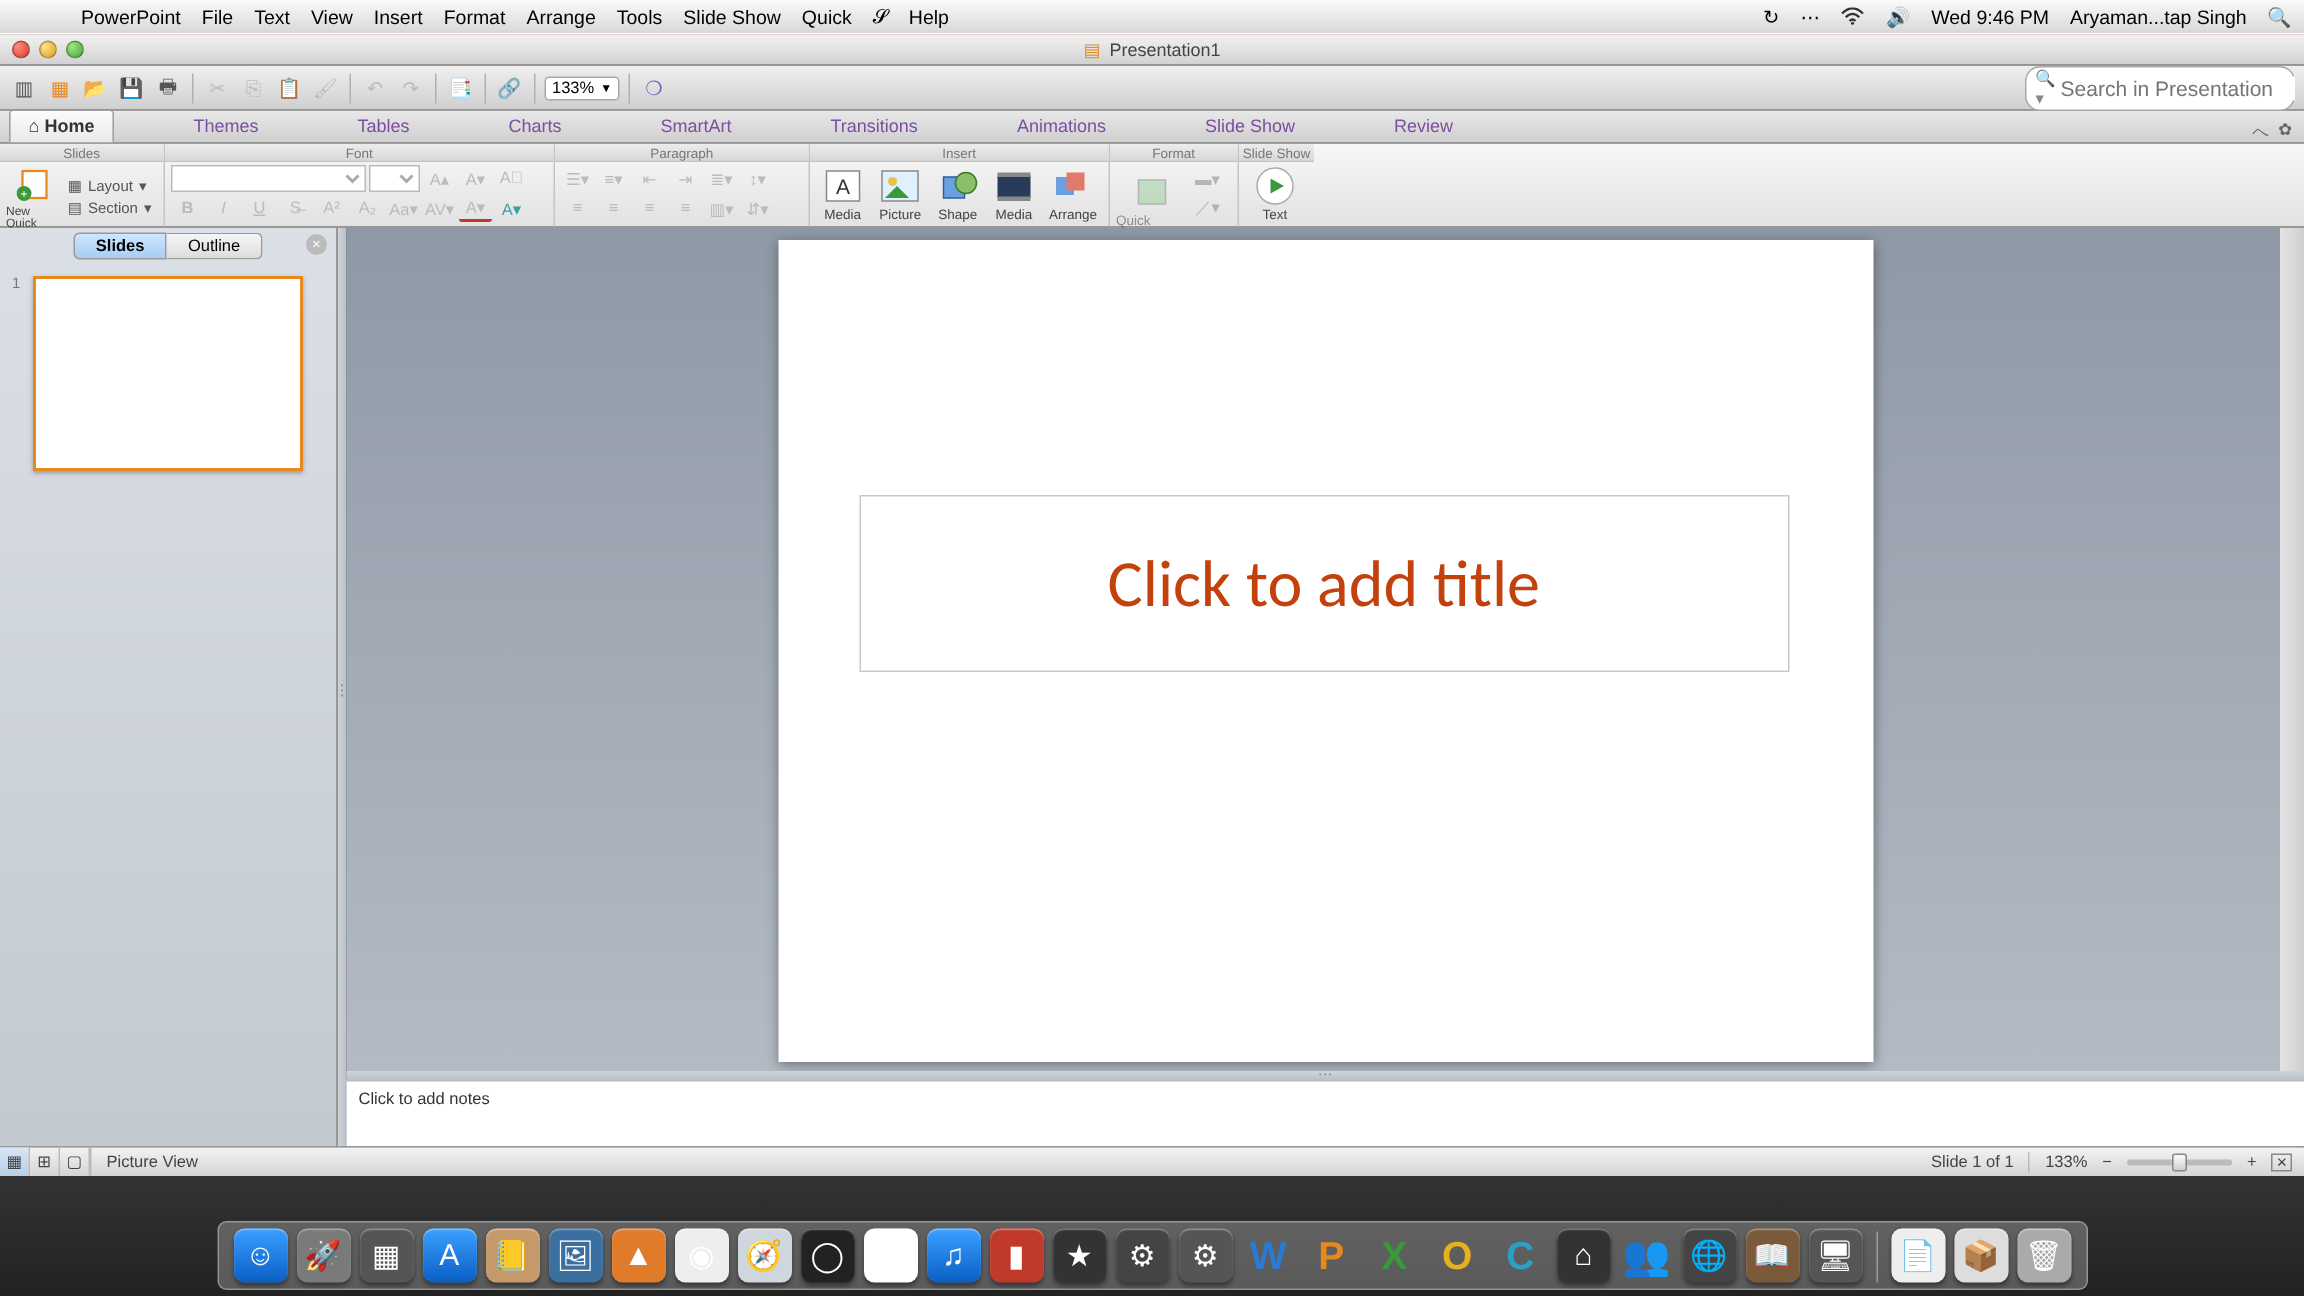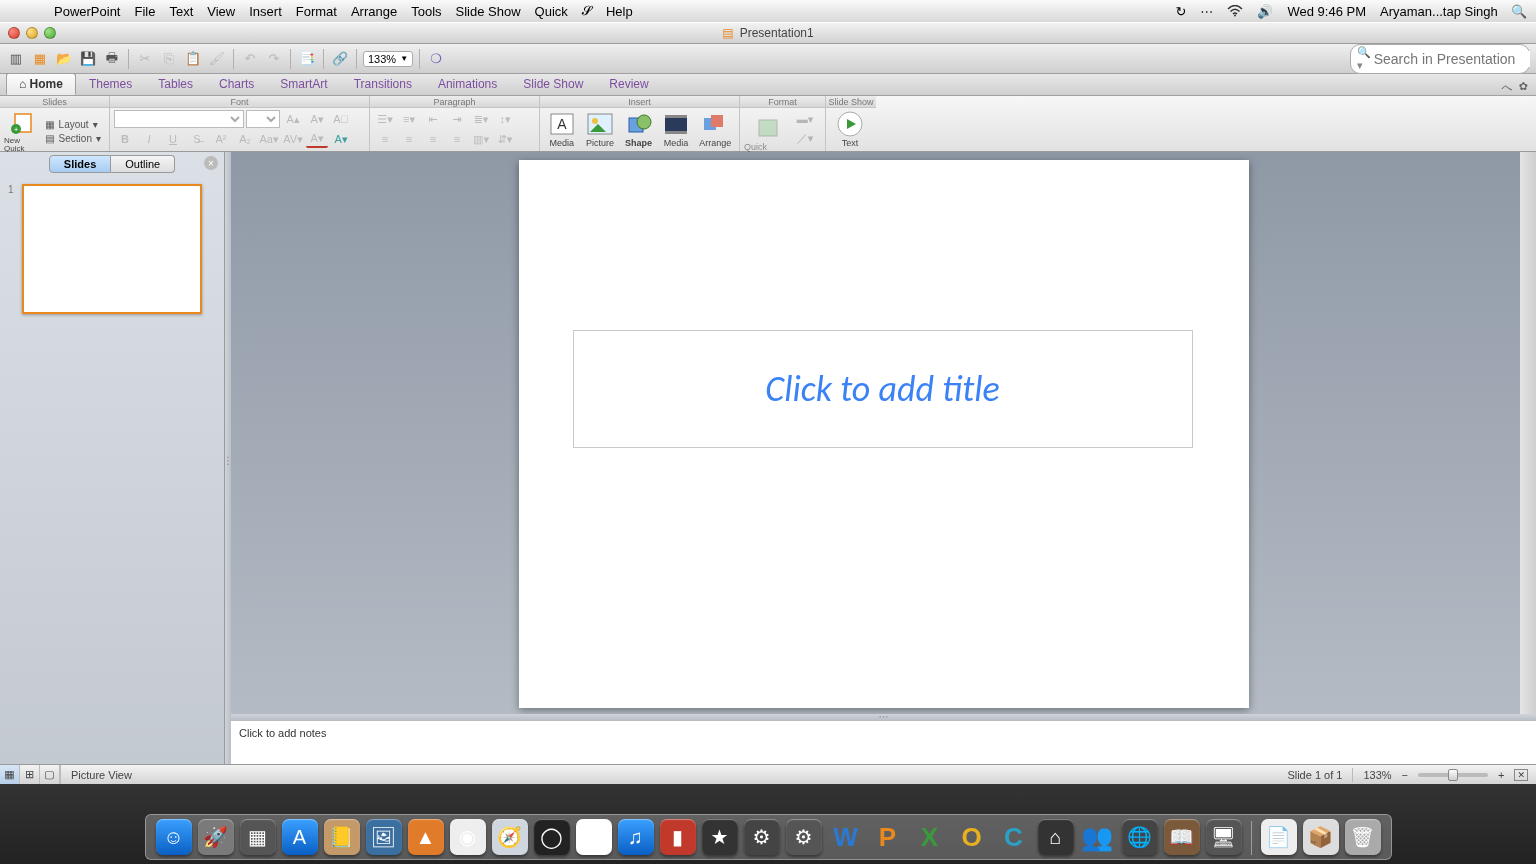--- a/index.html
+++ b/index.html
@@ -24,21 +24,21 @@
 .qat { height: 30px; background: linear-gradient(#efefef,#cfcfcf); display:flex; align-items:center; padding:0 6px; gap:4px; border-bottom:1px solid #a0a0a0; justify-content:space-between;}
 .qat-left{display:flex;align-items:center;gap:4px;}
 .qat .ic { width:20px; height:20px; display:flex; align-items:center; justify-content:center; font-size:13px; color:#555; border-radius:3px;}
 .qat .sep{width:1px;height:20px;background:#b0b0b0;margin:0 2px;}
 .zoom{font-size:11px;background:#fff;border:1px solid #aaa;padding:1px 4px;border-radius:3px;display:flex;align-items:center;gap:4px;}
 .search-box{display:flex;align-items:center;background:#fff;border:1px solid #aaa;border-radius:10px;padding:1px 6px;font-size:11px;width:180px;}
 .search-box input{border:none;outline:none;font-size:14px;flex:1;}
 
 
 .ribbon-tabs{height:22px;background:linear-gradient(#e8e8e8,#cfcfcf);display:flex;align-items:flex-end;font-size:12px;color:#7d4ea0;padding-left:6px;border-bottom:1px solid #a0a0a0;justify-content:space-between;}
-.ribbon-tabs-inner{display:flex;align-items:flex-end;}
+.ribbon-tabs-inner{display:flex;align-items:flex-end;gap:40px;}
 .rt{padding:3px 12px;cursor:default;border:1px solid transparent;}
 .rt.active{background:linear-gradient(#fcfcfc,#eaeaea);border:1px solid #a0a0a0;border-bottom-color:#eaeaea;border-radius:3px 3px 0 0;color:#333;font-weight:bold;}
 .rt.home::before{content:"⌂ ";}
 .ribbon-right{display:flex;gap:6px;padding-right:8px;font-size:11px;color:#666;}
 
 
 .ribbon{height:56px;background:linear-gradient(#f7f7f7,#e2e2e2);display:flex;border-bottom:1px solid #9a9a9a;font-size:10px;color:#555;}
 .rgroup{display:flex;flex-direction:column;border-right:1px solid #c4c4c4;}
 .rgroup-title{height:12px;background:linear-gradient(#ececec,#d8d8d8);text-align:center;font-size:9px;color:#777;line-height:12px;border-bottom:1px solid #c4c4c4;}
 .rgroup-body{flex:1;display:flex;align-items:center;padding:2px 4px;gap:2px;}
@@ -62,21 +62,21 @@
 .thumb-wrap{display:flex;gap:4px;}
 .thumb-num{font-size:10px;color:#777;width:10px;}
 .thumb{width:180px;height:130px;background:#fff;border:2px solid #e8891e;box-shadow:0 1px 3px rgba(0,0,0,.3);}
 
 .split{width:6px;background:linear-gradient(to right,#d0d4da,#bac0c8);display:flex;align-items:center;justify-content:center;cursor:col-resize;}
 .split::before{content:"⋮";color:#888;font-size:10px;}
 
 .canvas-scroll{flex:1;background:linear-gradient(#8f99a6,#b7bec7);position:relative;overflow:hidden;}
 .canvas-inner{position:absolute;inset:0;display:flex;align-items:flex-start;justify-content:center;padding-top:8px;}
 .slide{width:730px;height:548px;background:#fff;box-shadow:0 2px 8px rgba(0,0,0,.4);position:relative;}
-.ph-title{position:absolute;left:54px;top:170px;width:620px;height:118px;border:1px solid #c9c9c9;display:flex;align-items:center;justify-content:center;font-size:36px;color:#3b82f6;font-family:Calibri,Arial,sans-serif;font-style:italic;}
+.ph-title{position:absolute;left:54px;top:170px;width:620px;height:118px;border:1px solid #c9c9c9;display:flex;align-items:center;justify-content:center;font-size:44px;color:#c2410c;font-family:Calibri,Arial,sans-serif;}
 .ph-sub{position:absolute;left:110px;top:310px;width:510px;height:140px;border:1px solid #c9c9c9;display:flex;align-items:flex-start;justify-content:center;font-size:26px;color:#888;padding-top:14px;font-family:Calibri,Arial,sans-serif;}
 .scrollbar-v{position:absolute;right:0;top:0;bottom:0;width:16px;background:linear-gradient(to right,#e4e4e4,#cfcfcf);}
 
 .notes-row{position:absolute;left:231px;right:0;height:44px;bottom:100px;background:#fff;border-top:1px solid #bbb;padding:6px 8px;font-size:11px;color:#333;}
 .notes-split{position:absolute;left:231px;right:0;height:6px;bottom:144px;background:linear-gradient(#d0d4da,#bac0c8);text-align:center;color:#888;font-size:10px;line-height:6px;}
 
 
 .status{position:absolute;left:0;right:0;height:20px;bottom:80px;background:linear-gradient(#f3f3f3,#d4d4d4);border-top:1px solid #9a9a9a;display:flex;align-items:center;font-size:11px;color:#444;justify-content:space-between;}
 .status-left{display:flex;align-items:center;height:100%;}
 .viewbtn{width:20px;height:100%;display:flex;align-items:center;justify-content:center;border-right:1px solid #bbb;font-size:11px;}
@@ -281,21 +281,21 @@
       <div class="btn-big" style="width:38px;">
           <div class="bicon">
             <svg width="28" height="24">
               <rect x="2" y="2" width="24" height="20" fill="#dff0ff" stroke="#888"></rect>
               <circle cx="9" cy="9" r="3" fill="#f0c040"></circle>
               <path d="M4 20 L12 12 L20 20 Z" fill="#3a9a3a"></path>
             </svg>
           </div>
           <span>Picture</span>
         </div>
-      <div class="btn-big" style="width:36px;font-weight:bold;">
+      <div class="btn-big" style="width:36px;">
           <div class="bicon">
             <svg width="26" height="24">
               <rect x="3" y="6" width="14" height="14" fill="#6aa0e0" stroke="#2a5fa0"></rect>
               <circle cx="18" cy="10" r="7" fill="#8ac06a" stroke="#3a7a2a"></circle>
             </svg>
           </div>
           <span>Shape</span>
         </div>
       <div class="btn-big" style="width:36px;">
           <div class="bicon">

